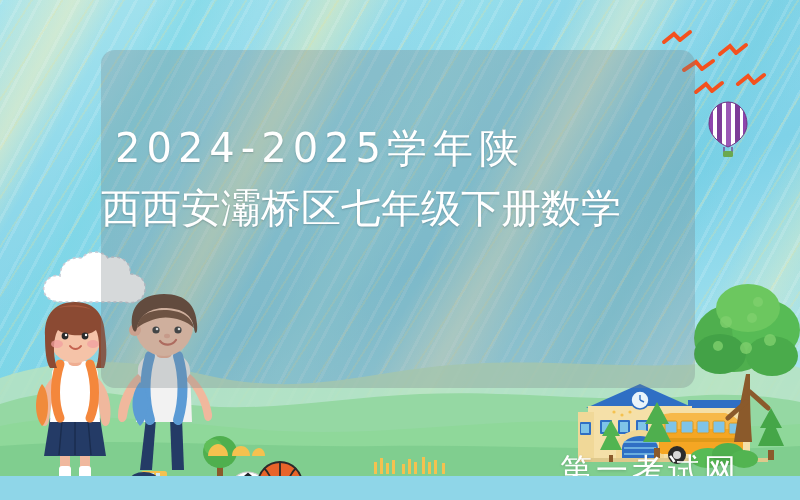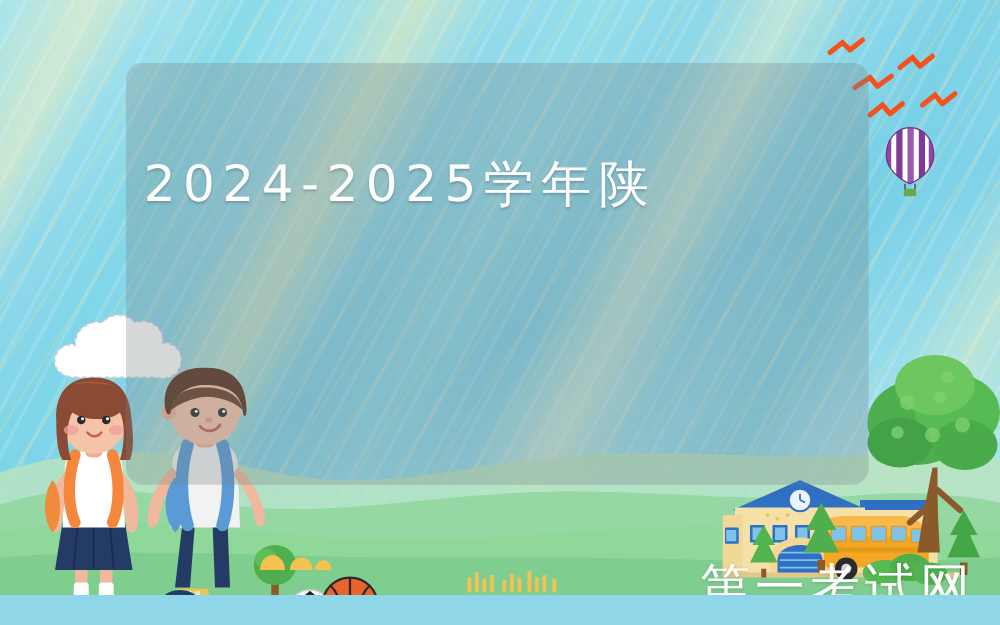--- a/index.html
+++ b/index.html
@@ -60,21 +60,21 @@
   }
   .title .ln{display:block;}
   .title .ln1{padding-left:14px;letter-spacing:6px;}
   .title .ln2{letter-spacing:0px;}
   .title .ln3{letter-spacing:0px;}
 
   
   .watermark{
     position:absolute;left:560px;top:448px;
     font-family:Liberation Sans, sans-serif;
-    font-size:40px;line-height:44px;color:#ffffff;
+    font-size:32px;line-height:44px;color:#ffffff;
     letter-spacing:4px;white-space:nowrap;
     text-shadow:0 1px 3px rgba(0,0,0,.18);
     text-align:center;
   }
 
   svg{display:block;}
   .abs{position:absolute;}
 </style>
 </head>
 <body>
@@ -396,17 +396,18 @@
         <circle cx="79" cy="35" r="1.3"></circle>
       </g>
     <ellipse cx="67" cy="42" rx="3" ry="2.2" fill="#e9a58d"></ellipse>
     <path d="M60 47 C64 52 72 52 76 46" stroke="#c4624f" stroke-width="2.2" fill="none" stroke-linecap="round"></path>
   </svg>
 
   <div class="glass"></div>
 
   <div class="title">
     <span class="ln ln1">2024-2025学年陕</span>
+    <span class="ln ln2">西西安灞桥区七年级下册数学</span>
   </div>
 
   <div class="watermark">第一考试网</div>
 
 </div>
 
 </body></html>

